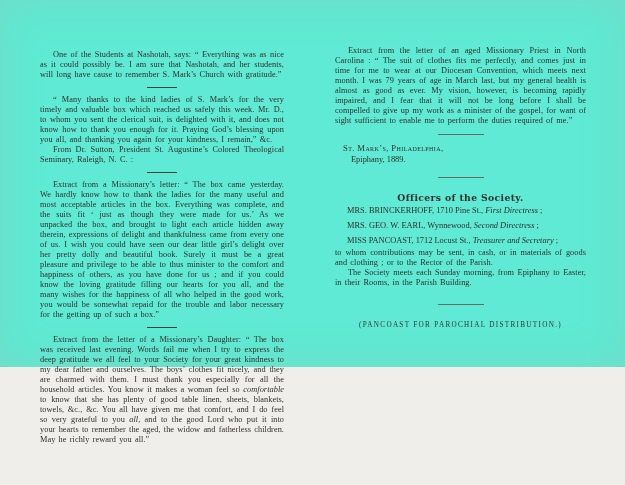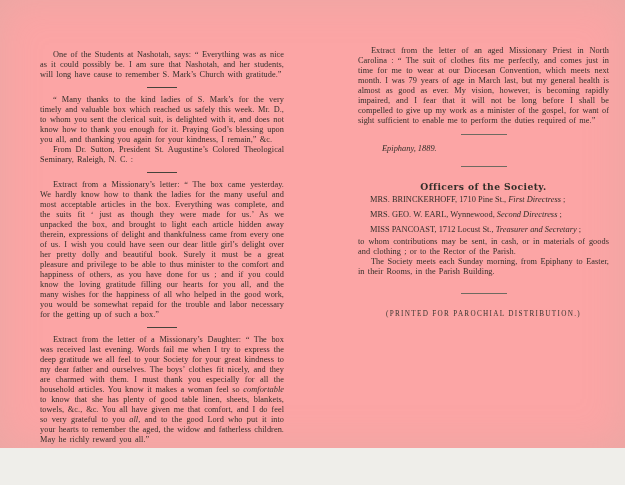--- a/index.html
+++ b/index.html
@@ -2,28 +2,28 @@
 <html><head>
 <meta charset="utf-8">
 <style>
   html,body{margin:0;padding:0;}
   body{
     width:625px;height:485px;overflow:hidden;
     background:#efeeea;
     font-family:"Liberation Serif", serif;
   }
   .spread{
-    position:relative;width:625px;height:448px;
-    background:#fca5a5;
+    position:relative;width:625px;height:367px;
+    background:#5eead4;
     box-shadow:inset 0 0 40px rgba(180,175,160,0.25);
     color:#332f2a;
   }
   .col{position:absolute;top:0;}
   .col.left{left:40px;top:50px;width:244px;}
-  .col.right{left:358px;top:46px;width:251px;}
+  .col.right{left:335px;top:46px;width:251px;}
   p.body{
     margin:0;
     font-size:8.3px;line-height:10px;
     text-align:justify;text-indent:13px;
     word-spacing:1.1px;letter-spacing:0.05px;
   }
   p.body.noindent{text-indent:0;}
   .divider{
     width:30px;height:0;border-top:1.4px solid #45423b;
     margin:7px auto 7px auto;
@@ -31,22 +31,22 @@
   .divider.thin{
     width:46px;border-top:0.9px solid #6e6a61;
     margin:8px auto 8px auto;
   }
   .sig{margin-top:2px;}
   .sig .line1{
     font-variant:small-caps;font-size:8.6px;line-height:11px;
     margin-left:8px;letter-spacing:0.4px;
   }
   .sig .line2{
-    font-style:italic;font-size:8.4px;line-height:11px;
-    margin-left:24px;
+    font-size:8.4px;line-height:11px;
+    margin-left:16px;
   }
   .officers-heading{
     font-family:"DejaVu Serif", serif;
     font-weight:bold;font-size:9.2px;line-height:11px;
     text-align:center;letter-spacing:0.4px;
     margin-top:14px;
   }
   .officer{
     font-size:8.4px;line-height:15px;
     margin-left:12px;white-space:nowrap;
@@ -74,28 +74,29 @@
     <div class="divider"></div>
     <p class="body">Extract from a Missionary’s letter: “ The box came yesterday. We hardly know how to thank the ladies for the many useful and most acceptable articles in the box. Everything was complete, and the suits fit ‘ just as though they were made for us.’ As we unpacked the box, and brought to light each article hidden away therein, expressions of delight and thankfulness came from every one of us. I wish you could have seen our dear little girl’s delight over her pretty dolly and beautiful book. Surely it must be a great pleasure and privilege to be able to thus minister to the comfort and happiness of others, as you have done for us ; and if you could know the loving gratitude filling our hearts for you all, and the many wishes for the happiness of all who helped in the good work, you would be somewhat repaid for the trouble and labor necessary for the getting up of such a box.”</p>
     <div class="divider"></div>
     <p class="body"><span>Extract from the letter of a Missionary’s Daughter: “ The box was received last evening. Words fail me when I try to express the deep gratitude we all feel to your Society for your great kindness to my dear father and ourselves. The boys’ clothes fit nicely, and they are charmed with them. I must thank you especially for all the household articles. You know it makes a woman feel so </span><span class="it">comfortable</span><span> to know that she has plenty of good table linen, sheets, blankets, towels, &amp;c., &amp;c. You all have given me that comfort, and I do feel so very grateful to you </span><span class="it">all</span><span>, and to the good Lord who put it into your hearts to remember the aged, the widow and fatherless children. May he richly reward you all.”</span></p>
   </div>
 
   <div class="col right">
     <p class="body">Extract from the letter of an aged Missionary Priest in North Carolina : “ The suit of clothes fits me perfectly, and comes just in time for me to wear at our Diocesan Convention, which meets next month. I was 79 years of age in March last, but my general health is almost as good as ever. My vision, however, is becoming rapidly impaired, and I fear that it will not be long before I shall be compelled to give up my work as a minister of the gospel, for want of sight sufficient to enable me to perform the duties required of me.”</p>
     <div class="divider thin"></div>
     <div class="sig">
+      <div class="line1">St. Mark’s, Philadelphia,</div>
       <div class="line2">Epiphany, 1889.</div>
     </div>
     <div class="divider thin" style="margin-top:12px;"></div>
     <div class="officers-heading">Officers of the Society.</div>
     <div class="officers-list">
       <div class="officer"><span>MRS. BRINCKERHOFF, 1710 Pine St., </span><span class="it">First Directress</span><span> ;</span></div>
       <div class="officer"><span>MRS. GEO. W. EARL, Wynnewood, </span><span class="it">Second Directress</span><span> ;</span></div>
       <div class="officer"><span>MISS PANCOAST, 1712 Locust St., </span><span class="it">Treasurer and Secretary</span><span> ;</span></div>
     </div>
     <p class="body noindent note">to whom contributions may be sent, in cash, or in materials of goods and clothing ; or to the Rector of the Parish.</p>
     <p class="body note">The Society meets each Sunday morning, from Epiphany to Easter, in their Rooms, in the Parish Building.</p>
     <div class="divider thin" style="margin-top:16px;"></div>
-    <div class="footer-note">(PRINTED FOR PAROCHIAL DISTRIBUTION.)</div>
+    <div class="footer-note">(PANCOAST FOR PAROCHIAL DISTRIBUTION.)</div>
   </div>
 
 </div>
 
 </body></html>

